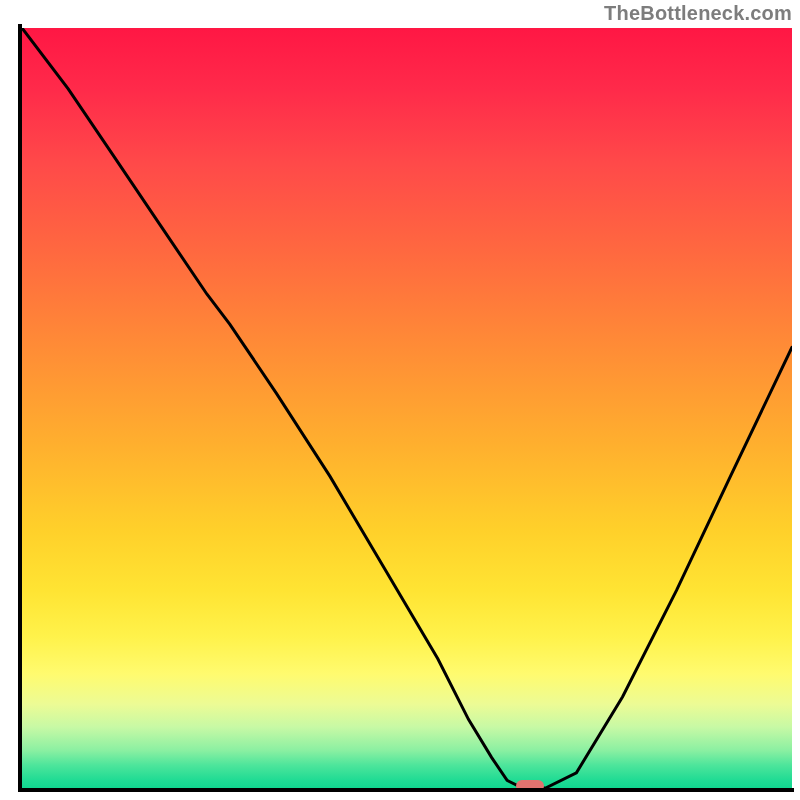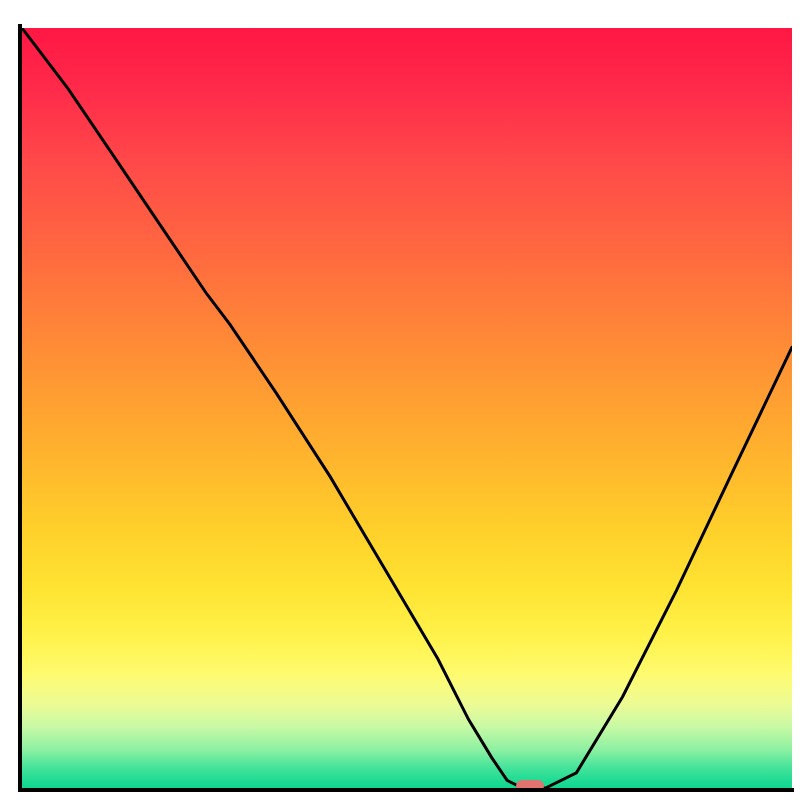--- a/index.html
+++ b/index.html
@@ -83,20 +83,21 @@
     border-radius: 6px;
     background: #e0736f;
     transform: translate(-50%, -50%);
   }
 </style>
 </head>
 <body>
 
 <div class="frame">
 
+  <div class="attribution">TheBottleneck.com</div>
 
   <div class="plot-area">
     <div class="gradient"></div>
 
     <svg class="curve" viewBox="0 0 770 760" preserveAspectRatio="none">
       <path id="curve-path" fill="none" stroke-width="3" stroke-linecap="round" stroke="#000000" d="M 0.0 0.0 L 46.2 60.8 L 92.4 129.2 L 138.6 197.6 L 184.8 266.0 L 207.9 296.4 L 254.1 364.8 L 308.0 448.4 L 361.9 539.6 L 415.8 630.8 L 446.6 691.6 L 469.7 729.6 L 485.1 752.4 L 500.5 760.0 L 523.6 760.0 L 554.4 744.8 L 600.6 668.8 L 654.5 562.4 L 708.4 448.4 L 770.0 319.2"></path>
     </svg>
 
     <div class="marker" id="marker" style="left: 508.2px; top: 758px; background: rgb(224, 115, 111);"></div>
   </div>

